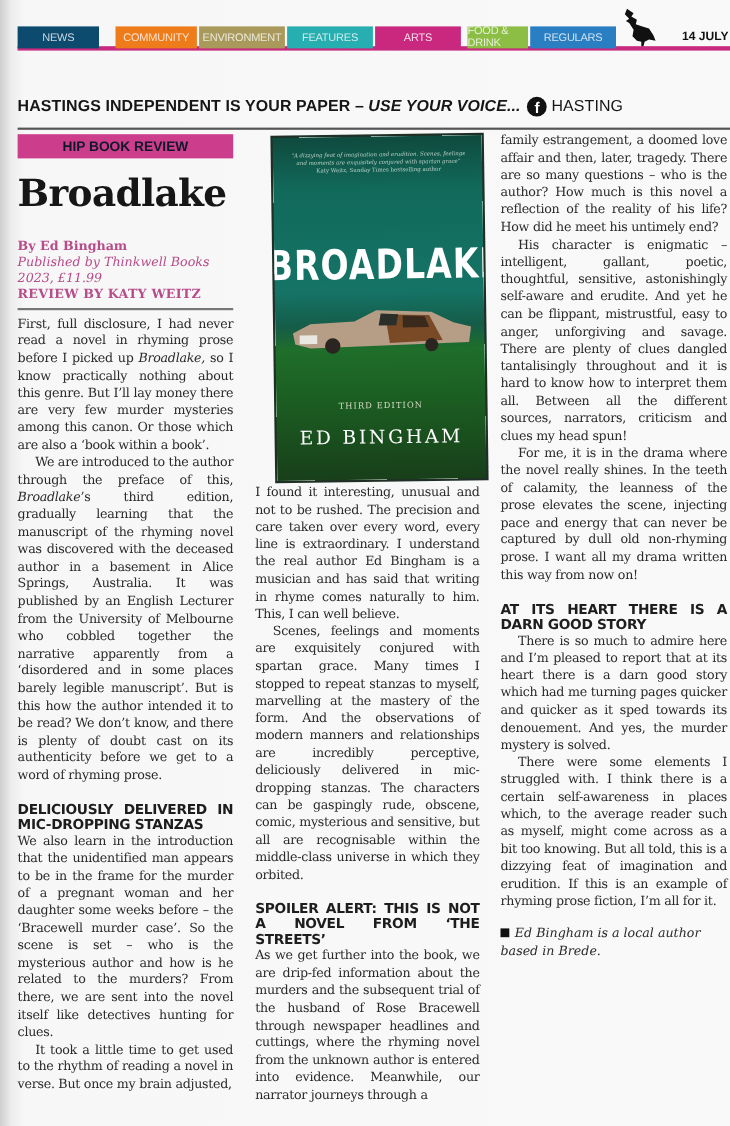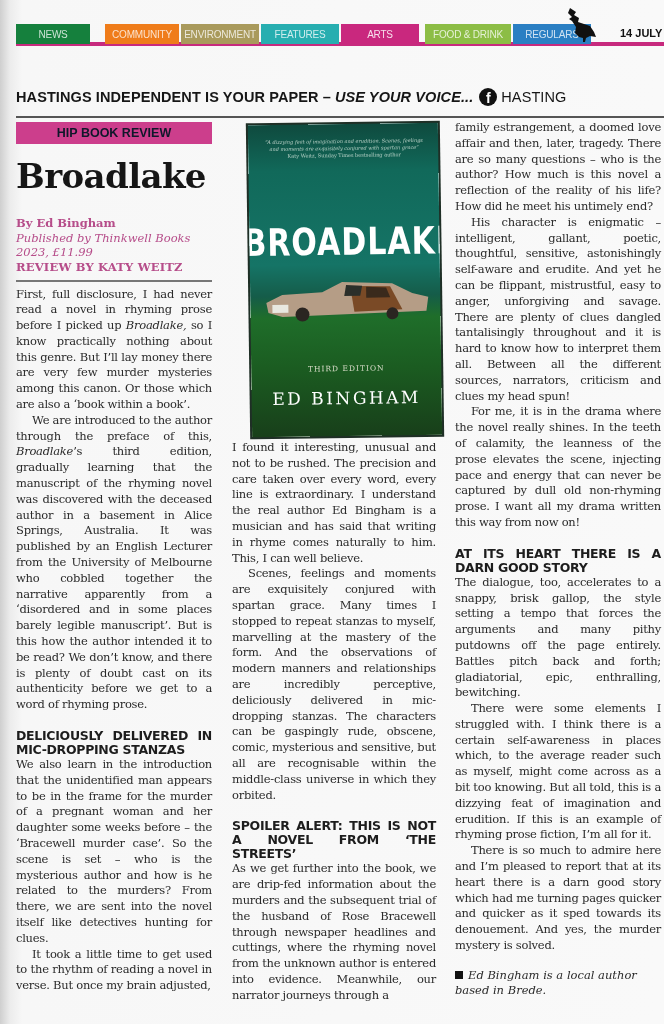--- a/index.html
+++ b/index.html
@@ -14,26 +14,26 @@
     .nav {
       position: absolute; left: 16px; top: 24px; width: 648px; height: 22px;
       border-bottom: 4px solid #c72a7e;
       display: flex; align-items: stretch;
     }
     .nav-tab {
       height: 20px; display: flex; align-items: center; justify-content: center;
       font-family: "Liberation Sans", sans-serif; font-size: 10px; letter-spacing: -0.2px;
       color: rgba(255,255,255,0.78); margin-right: 2px; cursor: pointer;
     }
-    .tab-news { width: 74px; background: #15803d; }
+    .tab-news { width: 74px; background: #0c4a6e; }
     .tab-community { width: 74px; background: #ef7c1a; margin-left: 13px; }
     .tab-environment { width: 78px; background: #a99a5c; }
     .tab-features { width: 78px; background: #27aeb0; }
     .tab-arts { width: 78px; background: #c9287e; color: rgba(255,255,255,0.85); }
-    .tab-food { width: 86px; background: #8cbd45; margin-left: 4px; }
+    .tab-food { width: 55px; background: #8cbd45; margin-left: 4px; }
     .tab-regulars { width: 78px; background: #2a7fc3; }
     .bird-logo { position: absolute; left: 566px; top: 6px; width: 32px; height: 40px; }
     .issue-date {
       position: absolute; left: 620px; top: 27px;
       font-family: "Liberation Sans", sans-serif; font-weight: bold; font-size: 11px; color: #111;
       white-space: nowrap;
     }
     
     .strapline {
       position: absolute; left: 16px; top: 88px; white-space: nowrap;
@@ -185,18 +185,17 @@
     <p>As we get further into the book, we are drip-fed information about the murders and the subsequent trial of the husband of Rose Bracewell through newspaper headlines and cuttings, where the rhyming novel from the unknown author is entered into evidence.  Meanwhile, our narrator journeys through a</p>
   </div>
 </section>
 
 <section class="col col3">
   <div class="body-text">
     <p>family estrangement, a doomed love affair and then, later, tragedy. There are so many questions – who is the author? How much is this novel a reflection of the reality of his life? How did he meet his untimely end?</p>
     <p class="indent">His character is enigmatic – intelligent, gallant, poetic, thoughtful, sensitive, astonishingly self-aware and erudite. And yet he can be flippant, mistrustful, easy to anger, unforgiving and savage. There are plenty of clues dangled tantalisingly throughout and it is hard to know how to interpret them all. Between all the different sources, narrators, criticism and clues my head spun!</p>
     <p class="indent">For me, it is in the drama where the novel really shines. In the teeth of calamity, the leanness of the prose elevates the scene, injecting pace and energy that can never be captured by dull old non-rhyming prose. I want all my drama written this way from now on!</p>
     <h2 class="subhead">AT ITS HEART THERE IS A DARN GOOD STORY</h2>
-    <p>The dialogue, too, accelerates to a snappy, brisk gallop, the style setting a tempo that forces the arguments and many pithy putdowns off the page entirely. Battles pitch back and forth; gladiatorial, epic, enthralling, bewitching.</p>
+    <p class="indent">There is so much to admire here and I’m pleased to report that at its heart there is a darn good story which had me turning pages quicker and quicker as it sped towards its denouement. And yes, the murder mystery is solved.</p>
     <p class="indent">There were some elements I struggled with. I think there is a certain self-awareness in places which, to the average reader such as myself, might come across as a bit too knowing. But all told, this is a dizzying feat of imagination and erudition. If this is an example of rhyming prose fiction, I’m all for it.</p>
-    <p class="indent">There is so much to admire here and I’m pleased to report that at its heart there is a darn good story which had me turning pages quicker and quicker as it sped towards its denouement. And yes, the murder mystery is solved.</p>
   </div>
   <p class="footnote"><span class="bullet"></span><span>Ed Bingham is a local author based in Brede.</span></p>
 </section>
 
 </body></html>

